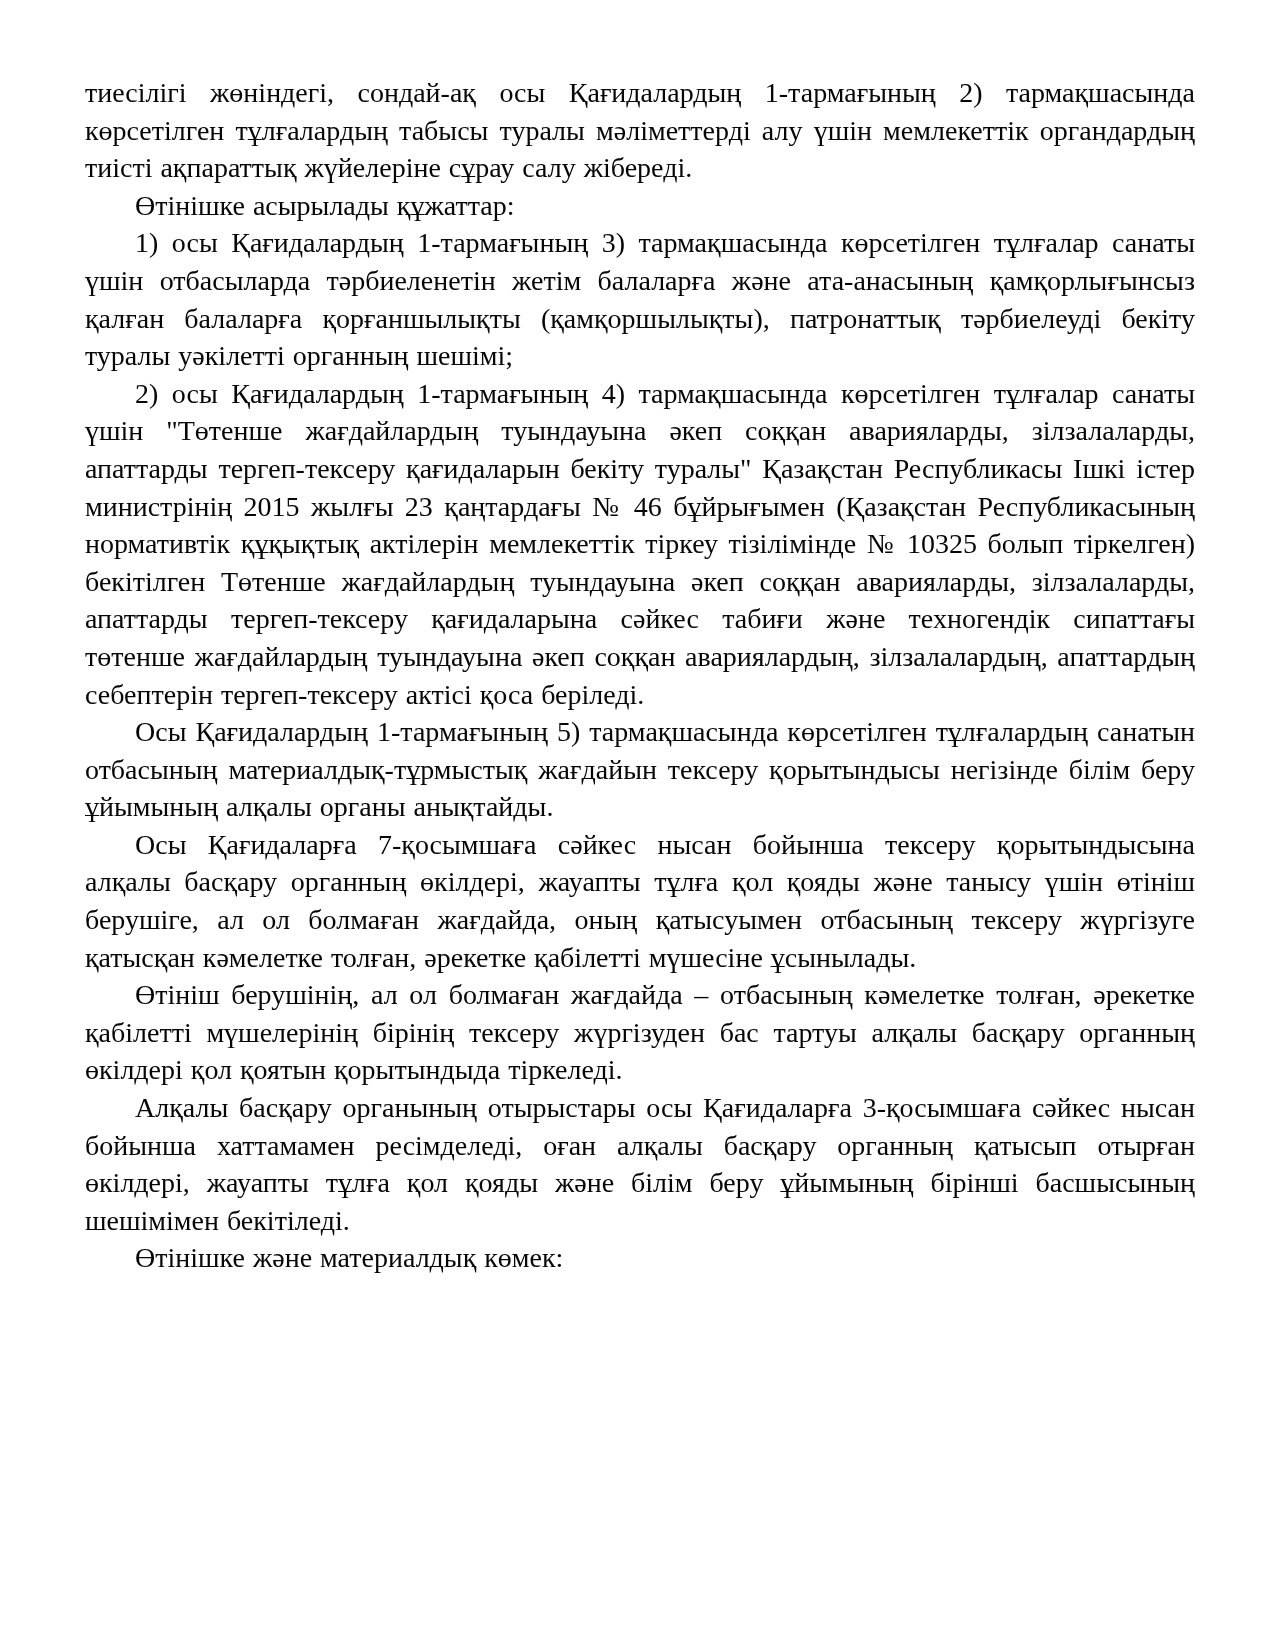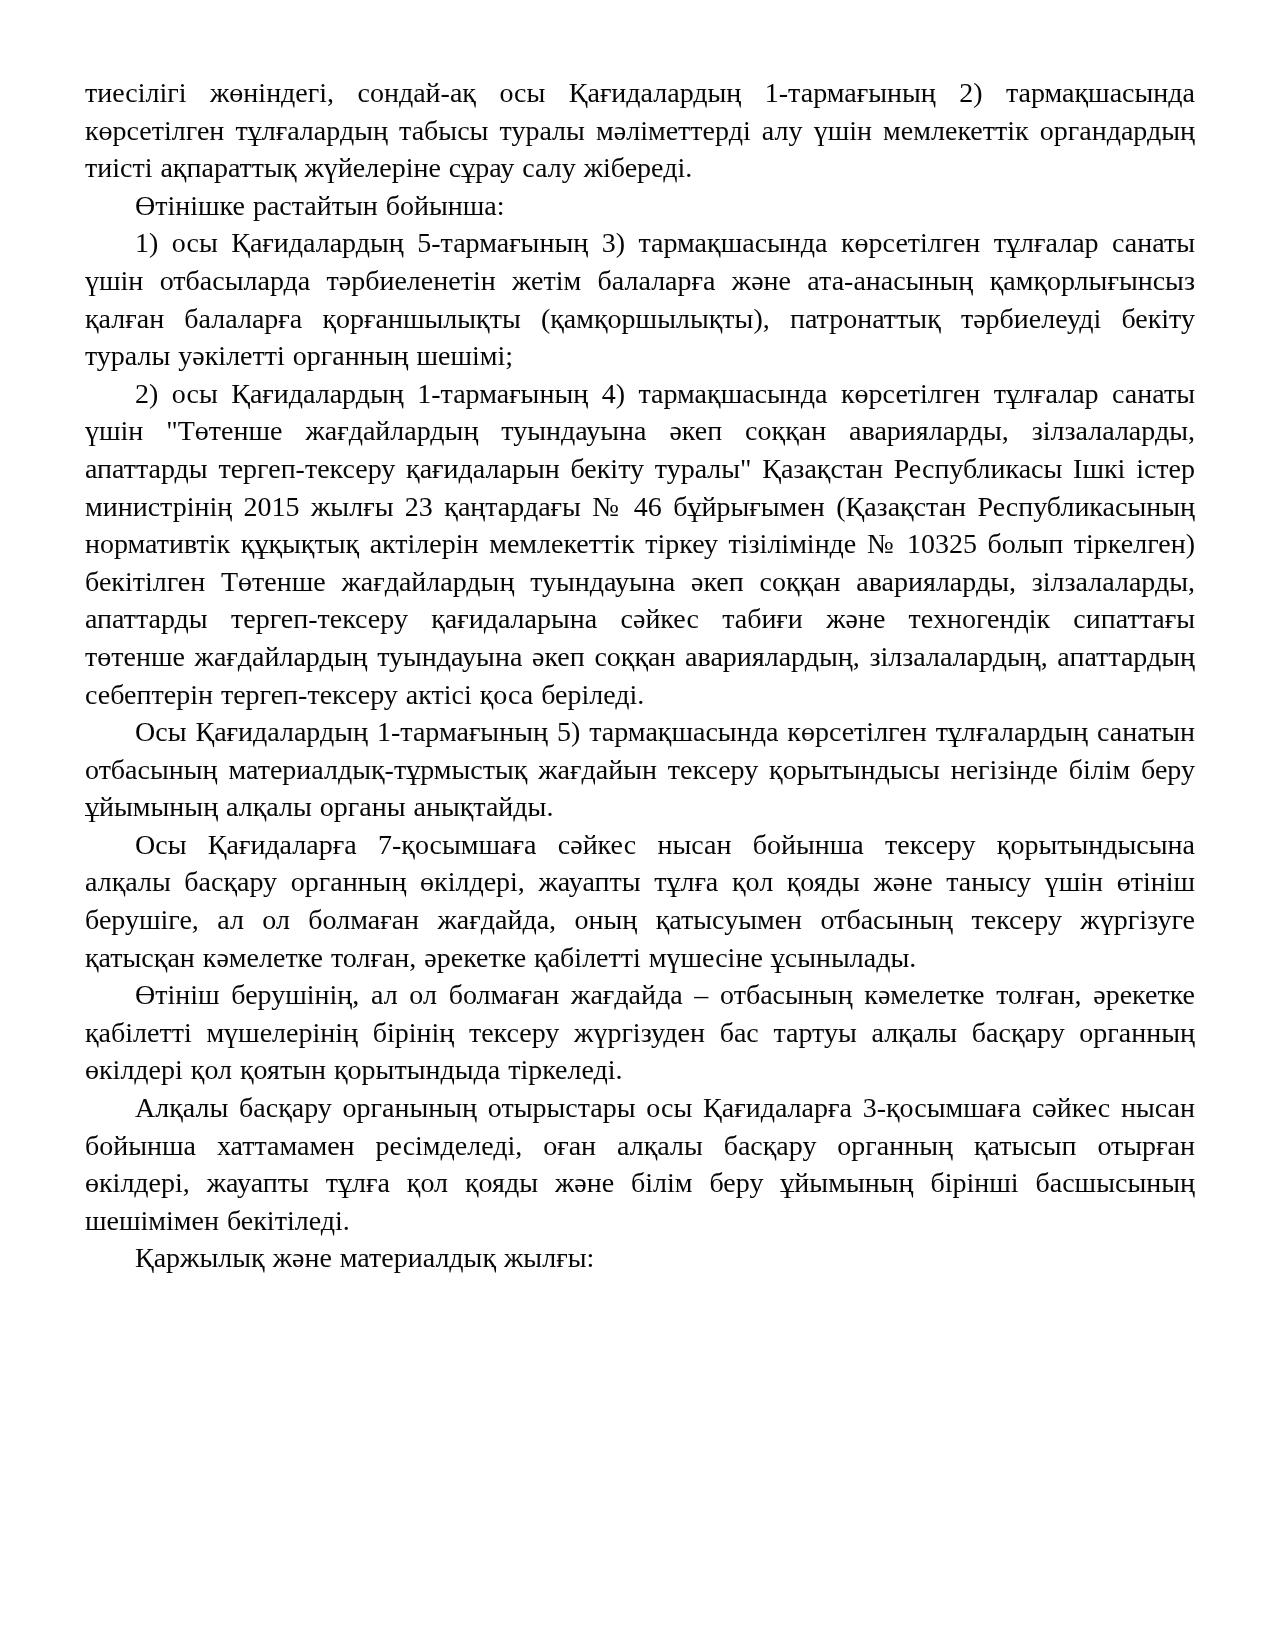--- a/index.html
+++ b/index.html
@@ -36,22 +36,22 @@
     text-indent: 0;
     font-family: Liberation Serif, serif;
   }
 </style>
 </head>
 <body>
 
 <div class="page">
   <div class="doc-body">
     <p class="no-indent">тиесілігі жөніндегі, сондай-ақ осы Қағидалардың 1-тармағының 2) тармақшасында көрсетілген тұлғалардың табысы туралы мәліметтерді алу үшін мемлекеттік органдардың тиісті ақпараттық жүйелеріне сұрау салу жібереді.</p>
-    <p class="indent">Өтінішке растайтын бойынша:</p>
-    <p class="indent">1) осы Қағидалардың 5-тармағының 3) тармақшасында көрсетілген тұлғалар санаты үшін отбасыларда тәрбиеленетін жетім балаларға және ата-анасының қамқорлығынсыз қалған балаларға қорғаншылықты (қамқоршылықты), патронаттық тәрбиелеуді бекіту туралы уәкілетті органның шешімі;</p>
+    <p class="indent">Өтінішке асырылады құжаттар:</p>
+    <p class="indent">1) осы Қағидалардың 1-тармағының 3) тармақшасында көрсетілген тұлғалар санаты үшін отбасыларда тәрбиеленетін жетім балаларға және ата-анасының қамқорлығынсыз қалған балаларға қорғаншылықты (қамқоршылықты), патронаттық тәрбиелеуді бекіту туралы уәкілетті органның шешімі;</p>
     <p class="indent">2) осы Қағидалардың 1-тармағының 4) тармақшасында көрсетілген тұлғалар санаты үшін "Төтенше жағдайлардың туындауына әкеп соққан аварияларды, зілзалаларды, апаттарды тергеп-тексеру қағидаларын бекіту туралы" Қазақстан Республикасы Ішкі істер министрінің 2015 жылғы 23 қаңтардағы № 46 бұйрығымен (Қазақстан Республикасының нормативтік құқықтық актілерін мемлекеттік тіркеу тізілімінде № 10325 болып тіркелген) бекітілген Төтенше жағдайлардың туындауына әкеп соққан аварияларды, зілзалаларды, апаттарды тергеп-тексеру қағидаларына сәйкес табиғи және техногендік сипаттағы төтенше жағдайлардың туындауына әкеп соққан авариялардың, зілзалалардың, апаттардың себептерін тергеп-тексеру актісі қоса беріледі.</p>
     <p class="indent">Осы Қағидалардың 1-тармағының 5) тармақшасында көрсетілген тұлғалардың санатын отбасының материалдық-тұрмыстық жағдайын тексеру қорытындысы негізінде білім беру ұйымының алқалы органы анықтайды.</p>
     <p class="indent">Осы Қағидаларға 7-қосымшаға сәйкес нысан бойынша тексеру қорытындысына алқалы басқару органның өкілдері, жауапты тұлға қол қояды және танысу үшін өтініш берушіге, ал ол болмаған жағдайда, оның қатысуымен отбасының тексеру жүргізуге қатысқан кәмелетке толған, әрекетке қабілетті мүшесіне ұсынылады.</p>
     <p class="indent">Өтініш берушінің, ал ол болмаған жағдайда – отбасының кәмелетке толған, әрекетке қабілетті мүшелерінің бірінің тексеру жүргізуден бас тартуы алқалы басқару органның өкілдері қол қоятын қорытындыда тіркеледі.</p>
     <p class="indent">Алқалы басқару органының отырыстары осы Қағидаларға 3-қосымшаға сәйкес нысан бойынша хаттамамен ресімделеді, оған алқалы басқару органның қатысып отырған өкілдері, жауапты тұлға қол қояды және білім беру ұйымының бірінші басшысының шешімімен бекітіледі.</p>
-    <p class="indent">Қаржылық және материалдық жылғы:</p>
+    <p class="indent">Өтінішке және материалдық көмек:</p>
   </div>
 </div>
 
 </body></html>

